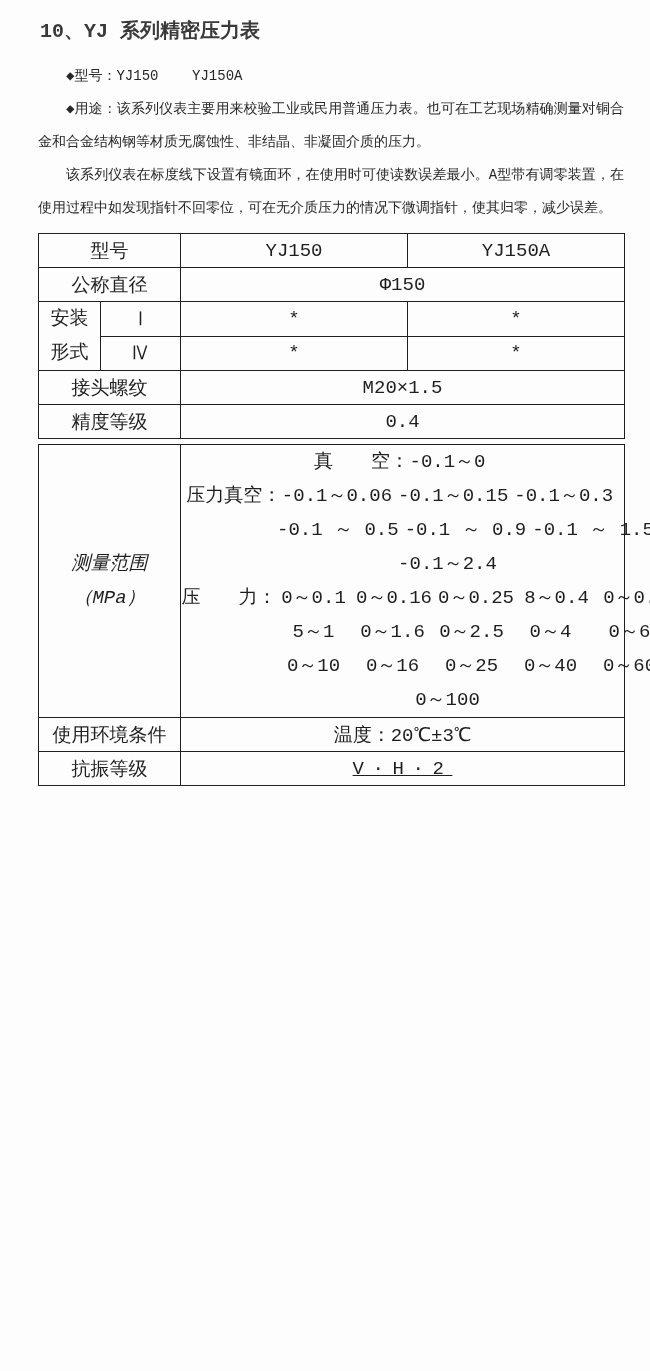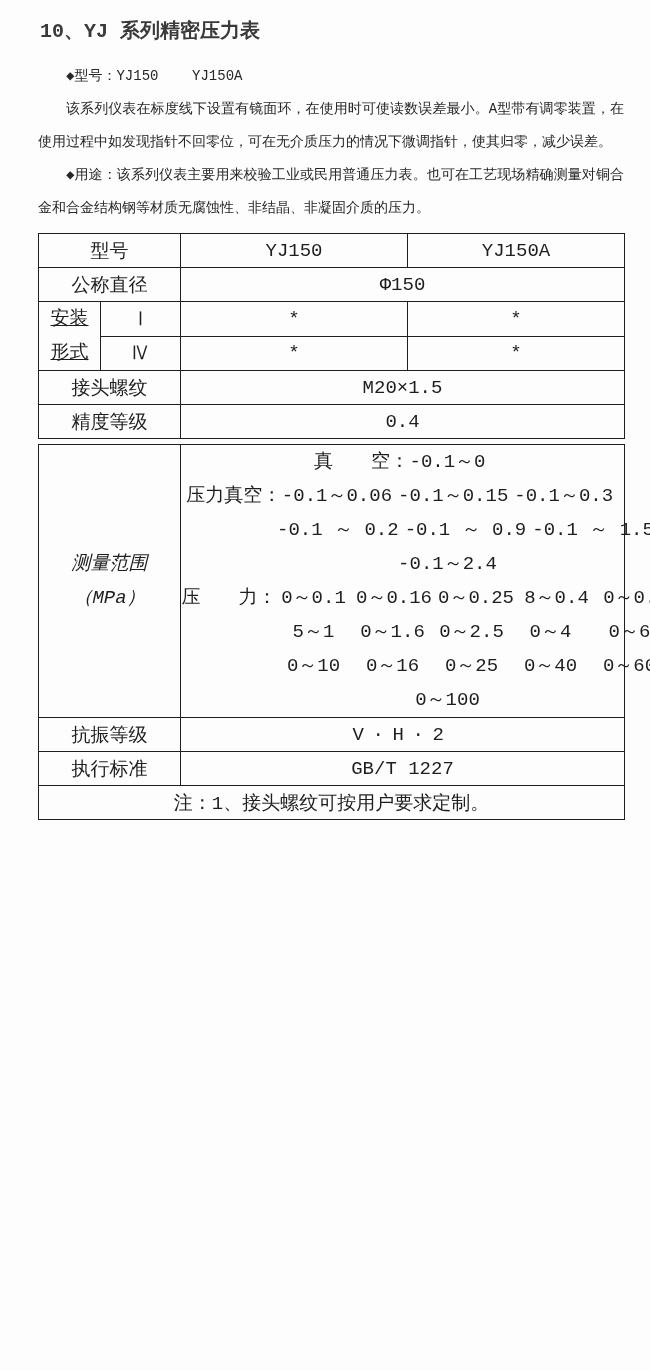--- a/index.html
+++ b/index.html
@@ -45,21 +45,21 @@
   table.spec td {
     border: 1px solid #1f1f1f;
     text-align: center;
     vertical-align: middle;
     height: 34px;
     padding: 0;
   }
   table.t1 { margin-top: 8px; }
   table.t2 { margin-top: 5px; }
 
-  td.install-label { line-height: 34px; text-decoration: underline; }
+  td.install-label { line-height: 34px; }
 
   td.measure-label {
     vertical-align: top;
     padding-top: 8px;
     line-height: 34px;
     font-style: italic;
   }
   td.measure-cell {
     text-align: left;
     vertical-align: top;
@@ -67,33 +67,33 @@
   }
   .m-line { line-height: 34px; white-space: nowrap; }
   .m-label { display: inline-block; width: 96px; }
   .m-val { display: inline-block; min-width: 73px; margin-right: 6px; }
 
   td.note-cell {
     text-align: left;
     padding-left: 7px;
     height: 33px;
   }
-  .spread { letter-spacing: 0.45em; }
+  .spread { letter-spacing: 0.45em; text-decoration: underline; }
 </style>
 </head>
 <body>
 
 <div class="page">
 
   <h1 class="doc-title">10、YJ 系列精密压力表</h1>
 
   <div class="text-block">
     <p class="indent pre">◆型号：YJ150    YJ150A</p>
+    <p class="indent">◆用途：该系列仪表主要用来校验工业或民用普通压力表。也可在工艺现场精确测量对铜合金和合金结构钢等材质无腐蚀性、非结晶、非凝固介质的压力。</p>
     <p class="indent">该系列仪表在标度线下设置有镜面环，在使用时可使读数误差最小。A型带有调零装置，在使用过程中如发现指针不回零位，可在无介质压力的情况下微调指针，使其归零，减少误差。</p>
-    <p class="indent">◆用途：该系列仪表主要用来校验工业或民用普通压力表。也可在工艺现场精确测量对铜合金和合金结构钢等材质无腐蚀性、非结晶、非凝固介质的压力。</p>
   </div>
 
   <table class="spec t1">
     <colgroup>
       <col style="width:62px">
         <col style="width:80px">
         <col style="width:227px">
         <col style="width:217px">
     </colgroup>
     <tbody>
@@ -138,35 +138,32 @@
     </colgroup>
     <tbody>
         <tr>
       <td class="measure-label">
         <div>测量范围</div>
         <div>（MPa）</div>
       </td>
       <td class="measure-cell">
             <div class="m-line"><span class="m-label">真　　空：</span><span class="m-val">-0.1～0</span></div>
             <div class="m-line"><span class="m-label">压力真空：</span><span class="m-val">-0.1～0.06</span><span class="m-val">-0.1～0.15</span><span class="m-val">-0.1～0.3</span></div>
-            <div class="m-line"><span class="m-label"></span><span class="m-val">-0.1 ～ 0.2</span><span class="m-val">-0.1 ～ 0.9</span><span class="m-val">-0.1 ～ 1.5</span></div>
+            <div class="m-line"><span class="m-label"></span><span class="m-val">-0.1 ～ 0.5</span><span class="m-val">-0.1 ～ 0.9</span><span class="m-val">-0.1 ～ 1.5</span></div>
             <div class="m-line"><span class="m-label"></span><span class="m-val">-0.1～2.4</span></div>
             <div class="m-line"><span class="m-label">压　　力：</span><span class="m-val">0～0.1</span><span class="m-val">0～0.16</span><span class="m-val">0～0.25</span><span class="m-val">8～0.4</span><span class="m-val">0～0.6</span></div>
             <div class="m-line"><span class="m-label"></span><span class="m-val">5～1</span><span class="m-val">0～1.6</span><span class="m-val">0～2.5</span><span class="m-val">0～4</span><span class="m-val">0～6</span></div>
             <div class="m-line"><span class="m-label"></span><span class="m-val">0～10</span><span class="m-val">0～16</span><span class="m-val">0～25</span><span class="m-val">0～40</span><span class="m-val">0～60</span></div>
             <div class="m-line"><span class="m-label"></span><span class="m-val">0～100</span></div>
           </td>
     </tr>
     <tr>
+      <td>使用环境条件</td>
+      <td>温度：20℃±3℃</td>
+    </tr>
+    <tr>
       <td>抗振等级</td>
       <td class="spread">V·H·2</td>
-    </tr>
-    <tr>
-      <td>执行标准</td>
-      <td>GB/T 1227</td>
-    </tr>
-    <tr>
-      <td colspan="2" class="note-cell">注：1、接头螺纹可按用户要求定制。</td>
     </tr>
   </tbody>
     </table>
 
 </div>
 
 </body></html>

